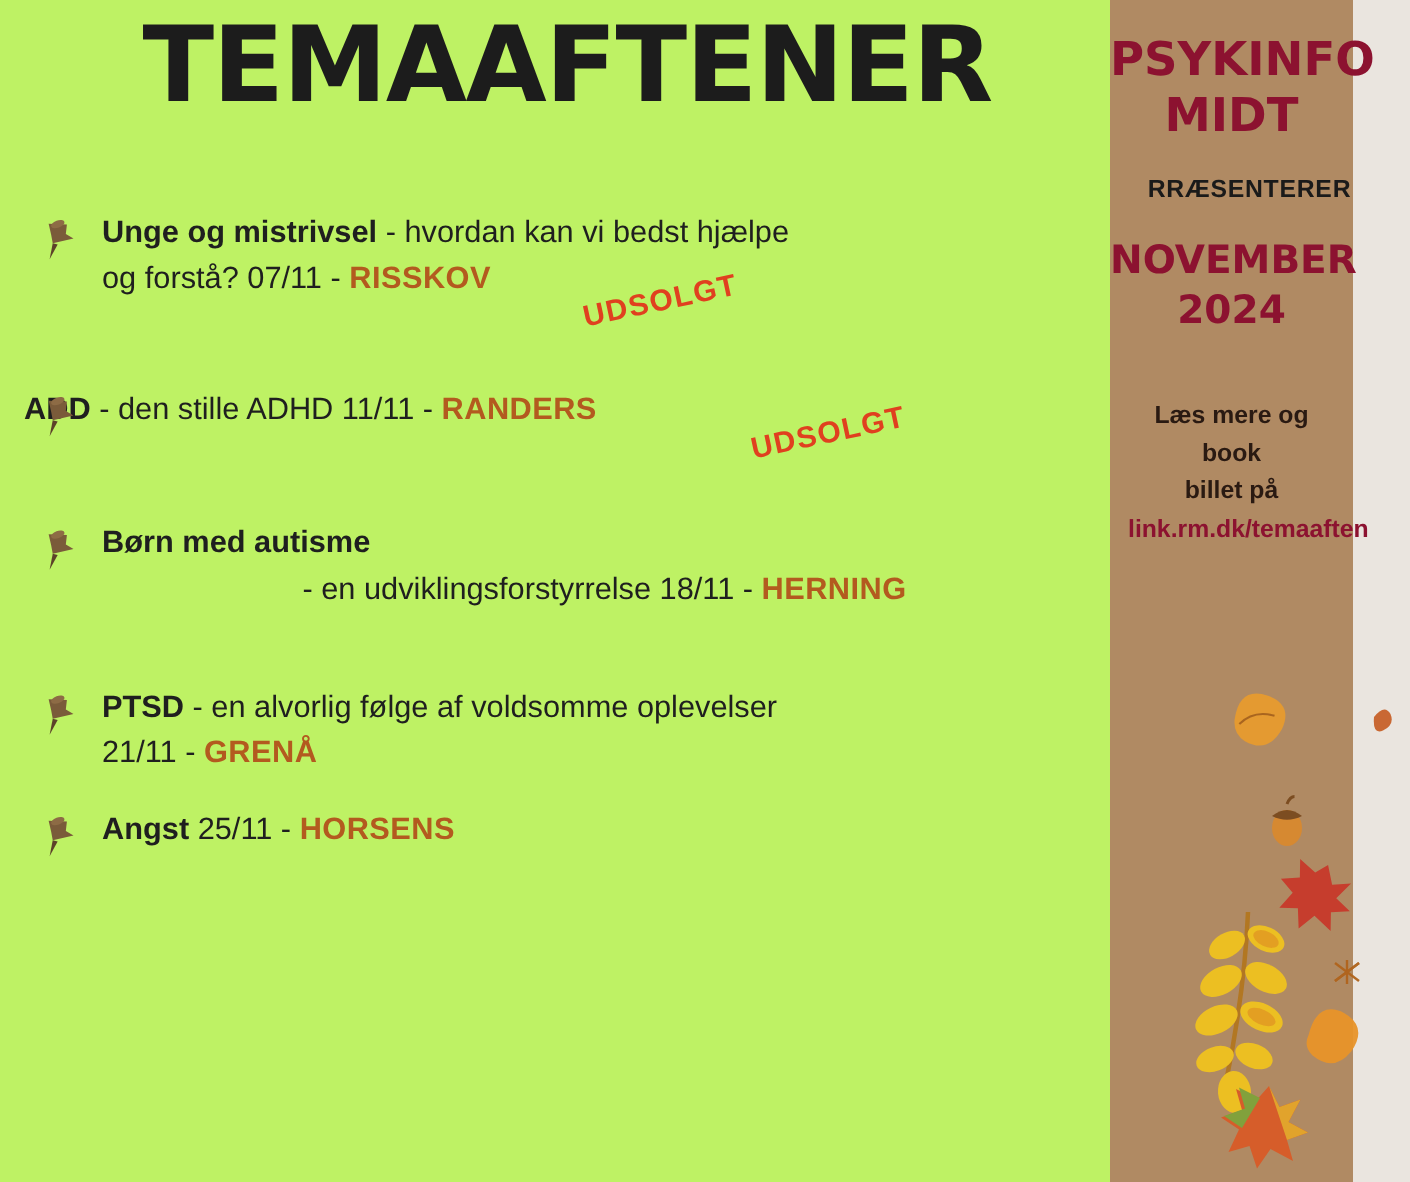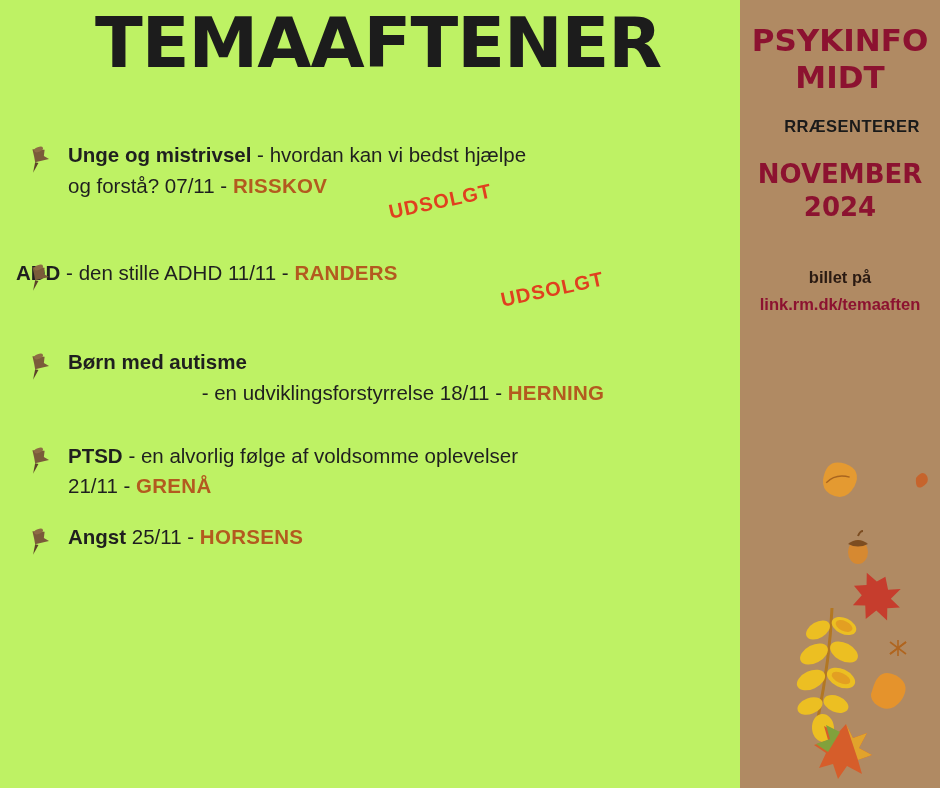--- a/index.html
+++ b/index.html
@@ -85,21 +85,21 @@
     font-size: 20px;
     letter-spacing: 1px;
     transform: rotate(-12deg);
     font-family: "Liberation Sans", sans-serif;
   }
   
   .right {
     position: absolute;
     left: 740px;
     top: 0;
-    width: 200px;
+    width: 162px;
     height: 788px;
     background: #b08a63;
     text-align: center;
     color: #2a1a12;
   }
   .brand {
     margin-top: 22px;
     font-size: 31px;
     font-weight: bold;
     color: #8c1230;
@@ -181,21 +181,21 @@
               <ellipse cx="17" cy="5.5" rx="5" ry="2.6" fill="#8d6b45"></ellipse>
             </g>
           </svg>
         </span>
         <div class="ev-text">
           <b>ADD</b><span> - den stille ADHD 11/11 - </span><span class="city">RANDERS</span>
         </div>
         <span class="soldout" style="left:500px; top:20px;">UDSOLGT</span>
       </div>
 
-      <div class="event" style="margin-bottom:32px;">
+      <div class="event" style="margin-bottom:48px;">
         <span class="pin-icon">
           <svg viewBox="0 0 32 32" width="30" height="30">
             <g transform="rotate(-20 16 16)">
               <path d="M11 3 L23 8 L20 14 L24 19 L9 17 L10 11 Z" fill="#7a5b3a"></path>
               <path d="M9 17 L3 27 L12 19 Z" fill="#5c4229"></path>
               <ellipse cx="17" cy="5.5" rx="5" ry="2.6" fill="#8d6b45"></ellipse>
             </g>
           </svg>
         </span>
         <div class="ev-text">
@@ -242,20 +242,21 @@
     <div class="brand">
       <div>PSYKINFO</div>
       <div>MIDT</div>
     </div>
     <div class="presents">RRÆSENTERER</div>
     <div class="month">
       <div>NOVEMBER</div>
       <div>2024</div>
     </div>
     <div class="booking">
+      <div>Læs mere og book</div>
       <div>billet på</div>
       <a class="link" href="#" style="text-decoration:none;">link.rm.dk/temaaften</a>
     </div>
 
     <svg class="leaves" viewBox="0 0 200 348">
       <g opacity="0.95">
 
         <path d="M176 38 q7 -9 11 -2 q3 7 -5 11 q-7 3 -6 -9z" fill="#c8622a"></path>
 
         <g transform="translate(80,30) rotate(-18)">

